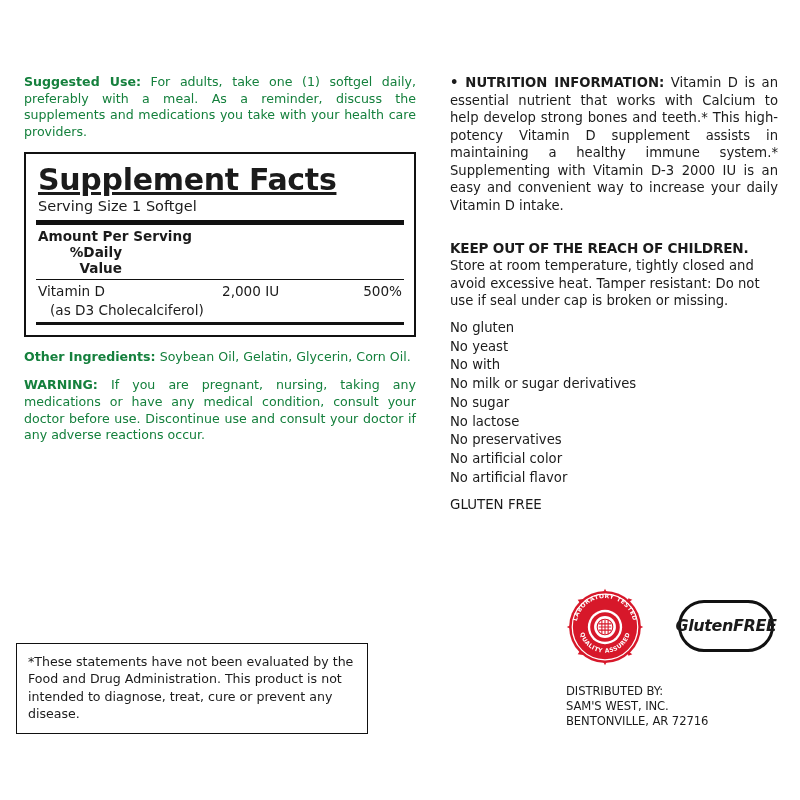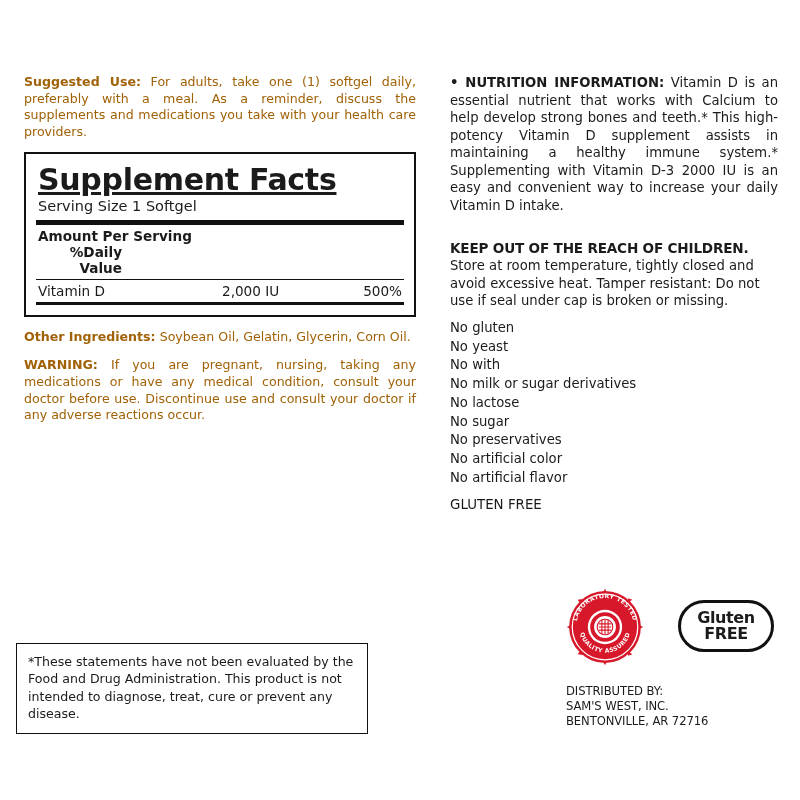--- a/index.html
+++ b/index.html
@@ -24,21 +24,21 @@
     position: absolute;
     left: 24px;
     top: 74px;
     width: 392px;
   }
   .para {
     font-size: 12.6px;
     line-height: 1.33;
     text-align: justify;
     margin: 0 0 11px 0;
-    color: #a16207;
+    color: #15803d;
   }
   .para .lead {
     font-weight: bold;
   }
 
   
   .sf-panel {
     border: 2px solid #111;
     padding: 8px 10px 10px 10px;
     margin: 6px 0 12px 0;
@@ -128,24 +128,25 @@
     left: 0; top: 0;
     width: 78px; height: 78px;
   }
   .seal-gf {
     position: absolute;
     left: 112px; top: 12px;
     width: 96px; height: 52px;
     border: 3px solid #111;
     border-radius: 26px / 26px;
     display: flex;
-    flex-direction: column;
+    flex-direction: row;
     align-items: center;
     justify-content: center;
     line-height: 1.0;
+    font-style: italic;
   }
   .seal-gf .l1 { font-size: 16px; font-weight: bold; letter-spacing: -0.4px; }
   .seal-gf .l2 { font-size: 16px; font-weight: bold; letter-spacing: -0.4px; }
 
   .distributed {
     position: absolute;
     left: 566px;
     top: 684px;
     width: 230px;
     font-size: 11.6px;
@@ -181,41 +182,42 @@
       <div class="sf-row head">
         <span class="c-name">Amount Per Serving</span>
         <span class="c-dv">%Daily Value</span>
       </div>
       <div class="rule-thin"></div>
       <div class="sf-row">
         <span class="c-name">Vitamin D</span>
         <span class="c-amt">2,000 IU</span>
         <span class="c-dv">500%</span>
       </div>
+      <div class="sf-sub">(as D3 Cholecalciferol)</div>
       <div class="rule-mid"></div>
     </div>
 
     <p class="para"><span class="lead">Other Ingredients:</span><span> Soybean Oil, Gelatin, Glycerin, Corn Oil.</span></p>
 
     <p class="para"><span class="lead">WARNING:</span><span> If you are pregnant, nursing, taking any medications or have any medical condition, consult your doctor before use. Discontinue use and consult your doctor if any adverse reactions occur.</span></p>
   </div>
 
   <div class="right-col">
     <p class="r-para"><span class="lead">• NUTRITION INFORMATION:</span><span> Vitamin D is an essential nutrient that works with Calcium to help develop strong bones and teeth.* This high-potency Vitamin D supplement assists in maintaining a healthy immune system.* Supplementing with Vitamin D-3 2000 IU is an easy and convenient way to increase your daily Vitamin D intake.</span></p>
 
     <div class="r-head">KEEP OUT OF THE REACH OF CHILDREN.</div>
     <p class="r-plain">Store at room temperature, tightly closed and avoid excessive heat. Tamper resistant: Do not use if seal under cap is broken or missing.</p>
 
     <ul class="free-list">
       <li>No gluten</li>
       <li>No yeast</li>
       <li>No with</li>
       <li>No milk or sugar derivatives</li>
+      <li>No sugar</li>
       <li>No lactose</li>
-      <li>No sugar</li>
       <li>No preservatives</li>
       <li>No artificial color</li>
       <li>No artificial flavor</li>
     </ul>
 
     <div class="gluten-free-text">GLUTEN FREE</div>
   </div>
 
   <div class="seals">
     <div class="seal-lab">

